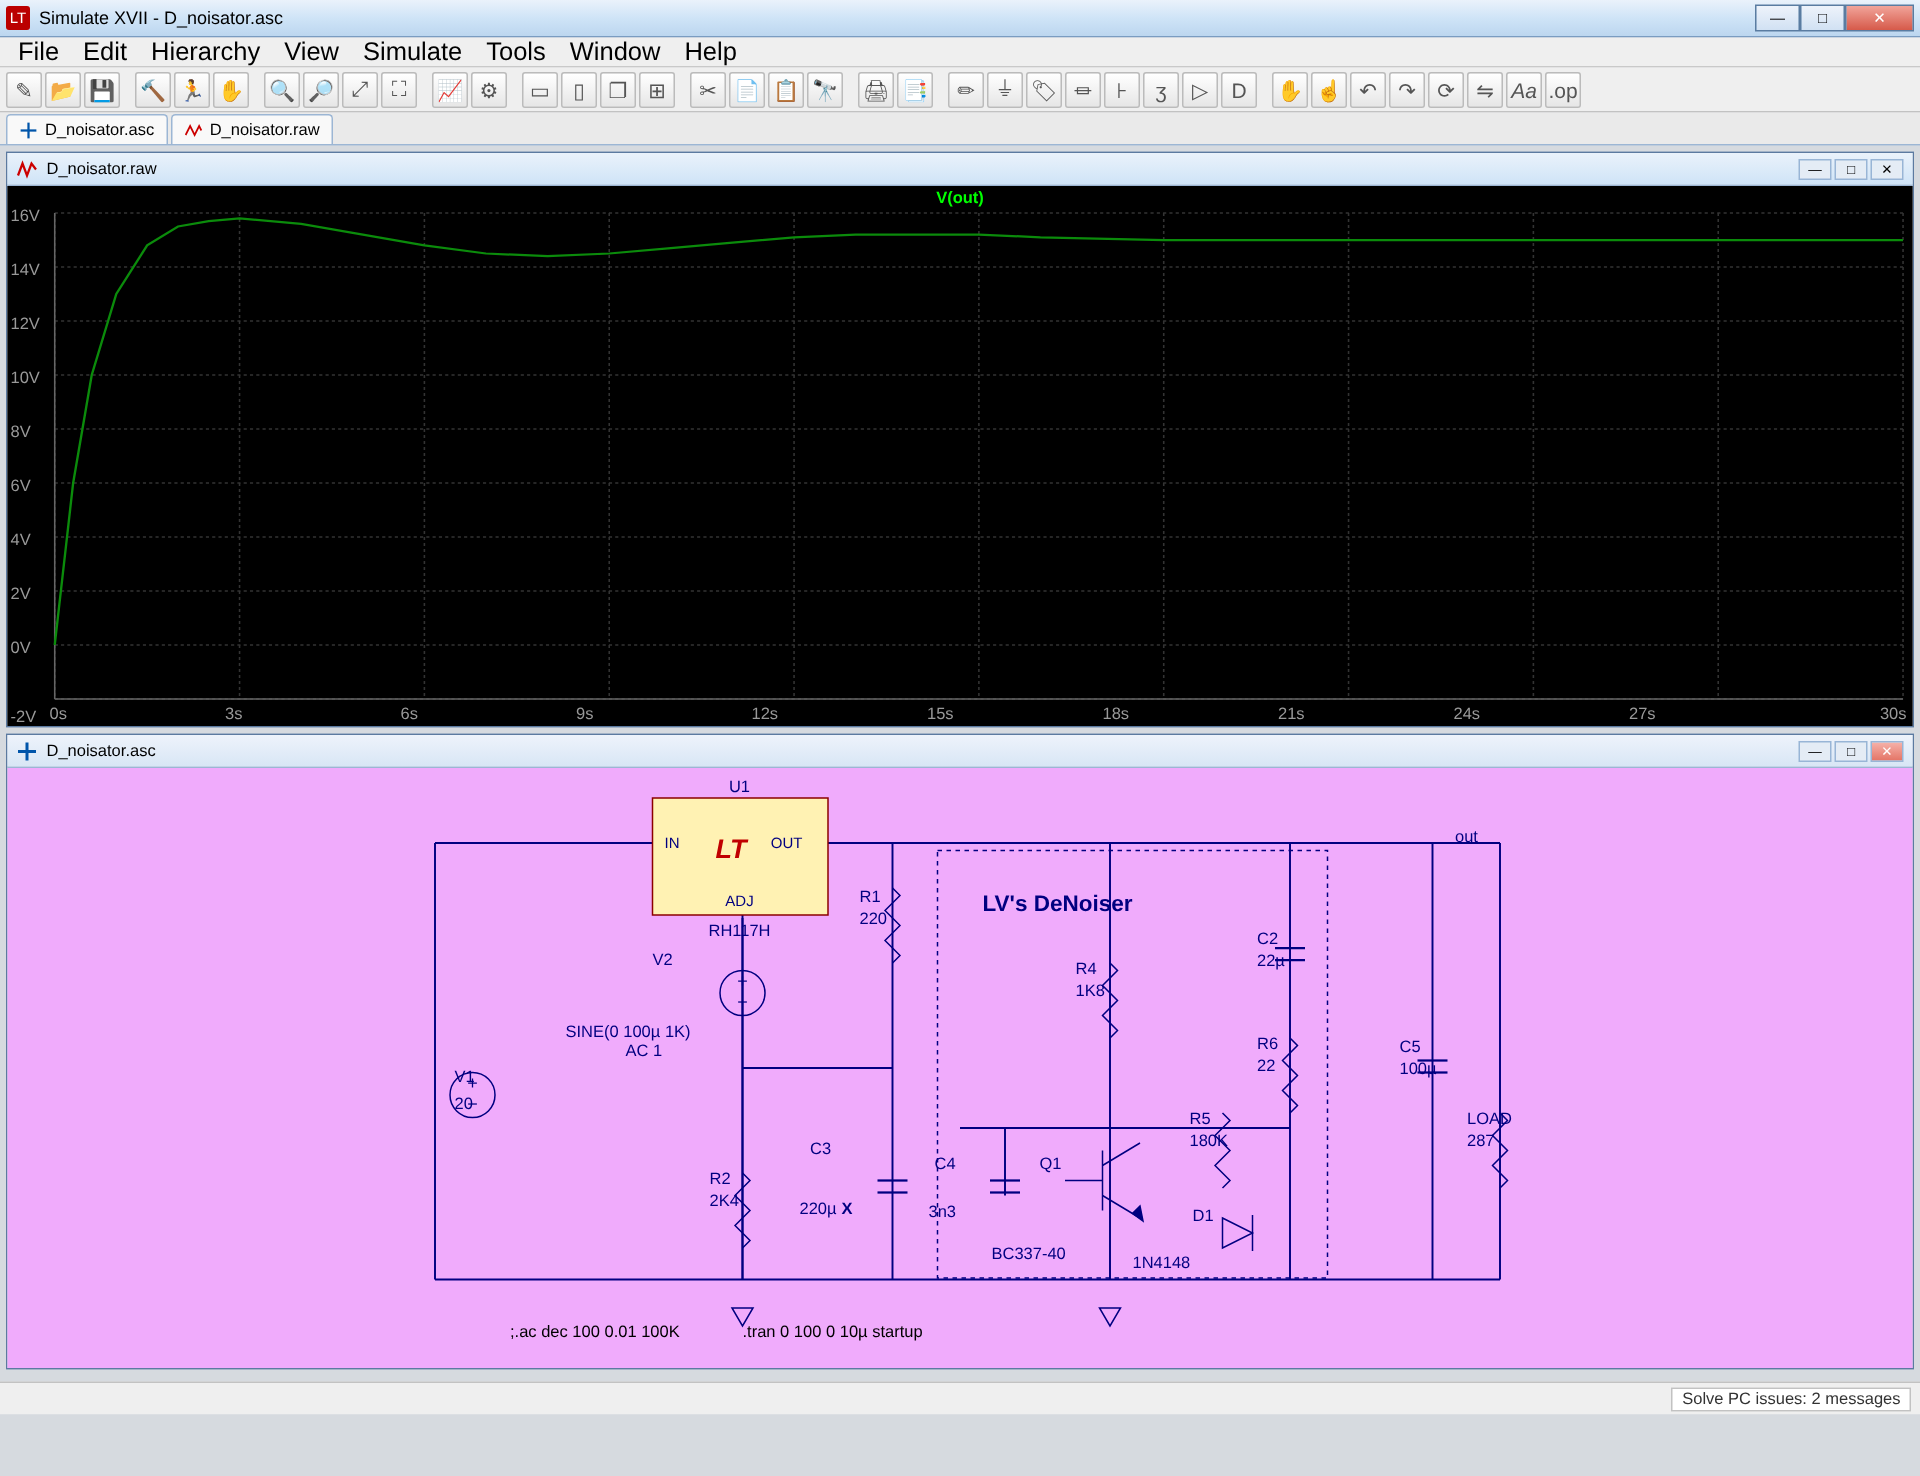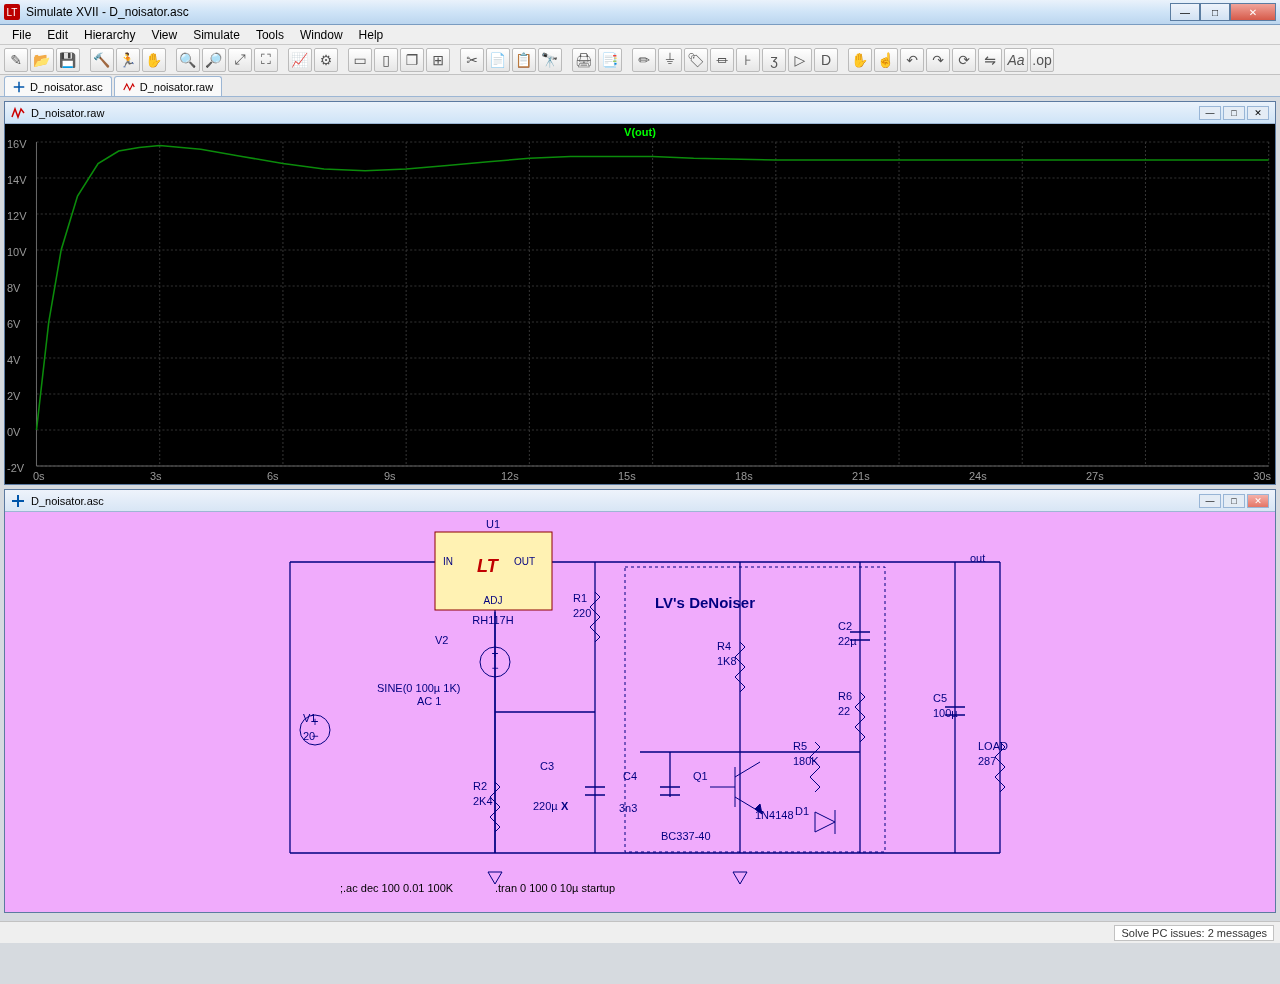--- a/index.html
+++ b/index.html
@@ -4,21 +4,21 @@
 <style>
   * { margin: 0; padding: 0; box-sizing: border-box; font-family: "Segoe UI", Tahoma, sans-serif; }
   body { background: #d6dadf; font-size: 11px; }
   .titlebar { height: 25px; background: linear-gradient(#eaf2fb,#cfe4f7,#bcd6ef); display: flex; align-items: center; padding: 0 4px; border-bottom: 1px solid #7a9cc1; }
   .titlebar-icon { width: 16px; height: 16px; background: #b00; border-radius: 2px; display: flex; align-items: center; justify-content: center; color: #fff; font-size: 10px; margin-right: 6px; }
   .titlebar-text { flex: 1; font-size: 12px; color: #000; }
   .titlebar-btns { display: flex; gap: 0; }
   .titlebar-btn { width: 30px; height: 18px; border: 1px solid #5a7ca1; background: linear-gradient(#eef3fb,#d1e1f3); display: flex; align-items: center; justify-content: center; font-size: 10px; }
   .titlebar-btn.close { background: linear-gradient(#f1a49a,#d65a4a); color:#fff; width: 46px; }
   .menubar { height: 20px; background: #efefef; display: flex; align-items: center; padding: 0 4px; border-bottom: 1px solid #c9c9c9; gap: 0; }
-  .menu-item { padding: 2px 8px; font-size: 12px; }
+  .menu-item { padding: 2px 8px; font-size: 17px; }
   .toolbar { height: 30px; background: #efefef; border-bottom: 1px solid #c2c2c2; display: flex; align-items: center; padding: 2px 4px; gap: 2px; overflow: hidden; }
   .tool-btn { width: 24px; height: 24px; border: 1px solid #bbb; background: linear-gradient(#fff,#e6e6e6); border-radius: 2px; display: flex; align-items: center; justify-content: center; font-size: 14px; color:#555; }
   .tool-sep { width: 6px; }
   .tabbar { height: 22px; background: #eaeaea; display: flex; align-items: flex-end; padding: 0 4px; gap: 2px; border-bottom:1px solid #9cb6d4; }
   .tab { height: 20px; padding: 2px 8px; border: 1px solid #9cb6d4; border-bottom: none; background: #f9f9f9; border-radius: 3px 3px 0 0; display: flex; align-items: center; gap: 5px; font-size: 11px; }
   .tab-icon { width: 12px; height: 12px; }
   .mdi { padding: 4px; }
   .sub-window { border: 1px solid #5c7aa0; background: #fff; margin-bottom: 4px; }
   .sub-title { height: 22px; background: linear-gradient(#eaf2fb,#cfe4f7); display: flex; align-items: center; padding: 0 6px; border-bottom:1px solid #9cb6d4; justify-content: space-between; }
   .sub-title-left { display: flex; align-items: center; gap: 6px; }
@@ -172,21 +172,21 @@
       
       <div class="tick-label" style="left:2px; top:14px;">16V</div>
       <div class="tick-label" style="left:2px; top:50px;">14V</div>
       <div class="tick-label" style="left:2px; top:86px;">12V</div>
       <div class="tick-label" style="left:2px; top:122px;">10V</div>
       <div class="tick-label" style="left:2px; top:158px;">8V</div>
       <div class="tick-label" style="left:2px; top:194px;">6V</div>
       <div class="tick-label" style="left:2px; top:230px;">4V</div>
       <div class="tick-label" style="left:2px; top:266px;">2V</div>
       <div class="tick-label" style="left:2px; top:302px;">0V</div>
-      <div class="tick-label" style="left:2px; top:338px;">-2V</div>
+      <div class="tick-label" style="left:2px; top:348px;">-2V</div>
       
       <div class="tick-label" style="bottom:2px; left:28px;">0s</div>
       <div class="tick-label" style="bottom:2px; left:145px;">3s</div>
       <div class="tick-label" style="bottom:2px; left:262px;">6s</div>
       <div class="tick-label" style="bottom:2px; left:379px;">9s</div>
       <div class="tick-label" style="bottom:2px; left:496px;">12s</div>
       <div class="tick-label" style="bottom:2px; left:613px;">15s</div>
       <div class="tick-label" style="bottom:2px; left:730px;">18s</div>
       <div class="tick-label" style="bottom:2px; left:847px;">21s</div>
       <div class="tick-label" style="bottom:2px; left:964px;">24s</div>
@@ -306,21 +306,21 @@
       <div class="sch-text" style="left:656px; top:290px;margin-top:28px;">BC337-40</div>
       <div class="sch-text" style="left:712px; top:128px;">R4</div>
       <div class="sch-text" style="left:712px; top:143px;">1K8</div>
       <div class="sch-text" style="left:788px; top:228px;">R5</div>
       <div class="sch-text" style="left:788px; top:243px;">180K</div>
       <div class="sch-text" style="left:833px; top:178px;">R6</div>
       <div class="sch-text" style="left:833px; top:193px;">22</div>
       <div class="sch-text" style="left:833px; top:108px;">C2</div>
       <div class="sch-text" style="left:833px; top:123px;">22µ</div>
       <div class="sch-text" style="left:790px; top:293px;">D1</div>
-      <div class="sch-text" style="left:750px; top:297px;">1N4148</div>
+      <div class="sch-text" style="left:750px; top:324px;">1N4148</div>
       <div class="sch-text" style="left:928px; top:180px;">C5</div>
       <div class="sch-text" style="left:928px; top:195px;">100µ</div>
       <div class="sch-text" style="left:973px; top:228px;">LOAD</div>
       <div class="sch-text" style="left:973px; top:243px;">287</div>
       <div class="sch-text" style="left:965px; top:40px;">out</div>
       <div class="sch-text" style="left:650px; top:82px; font-size:15px; font-weight:bold;">LV's DeNoiser</div>
       <div class="sch-text black" style="left:335px; top:370px;">;.ac dec 100 0.01 100K</div>
       <div class="sch-text black" style="left:490px; top:370px;">.tran 0 100 0 10µ startup</div>
     </div>
   </div>

